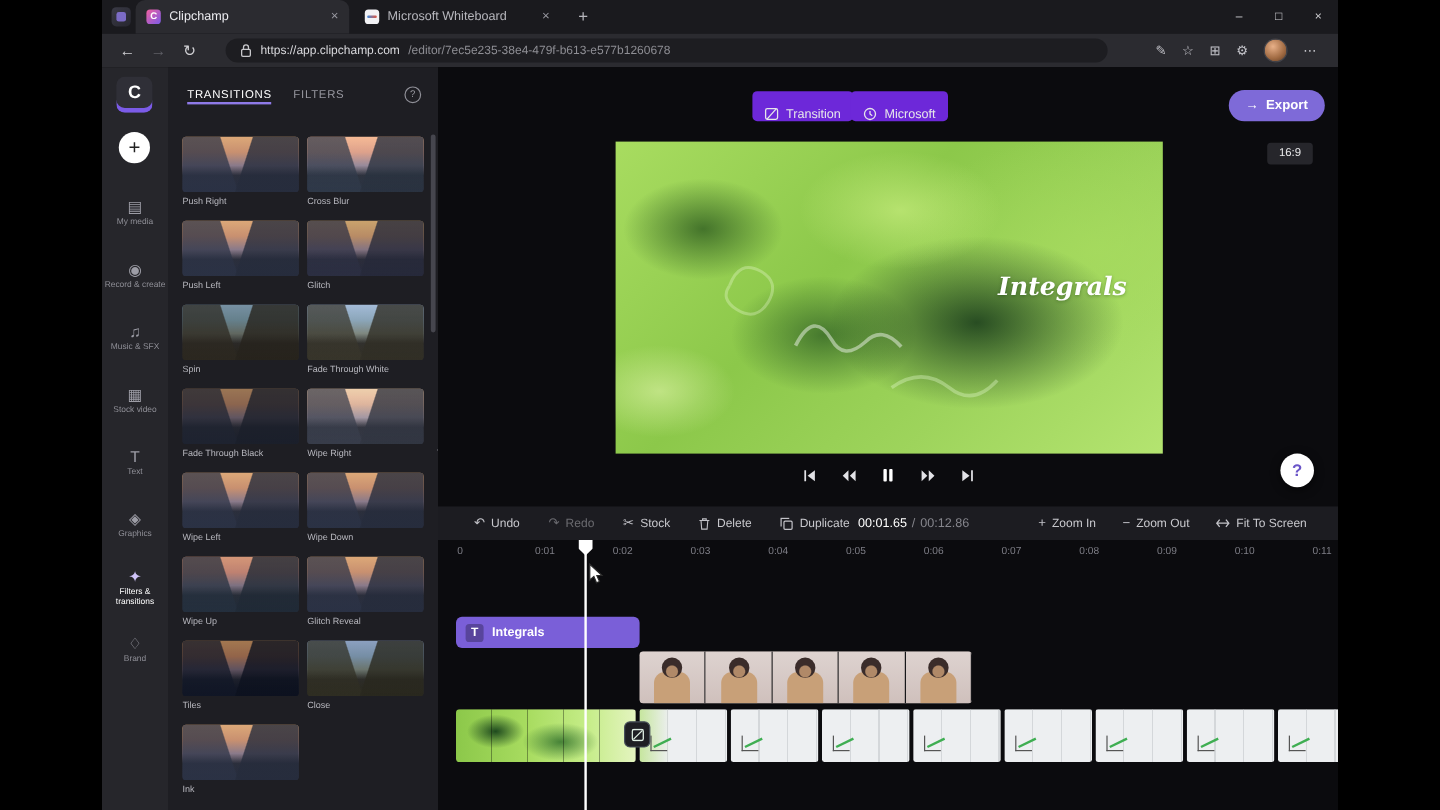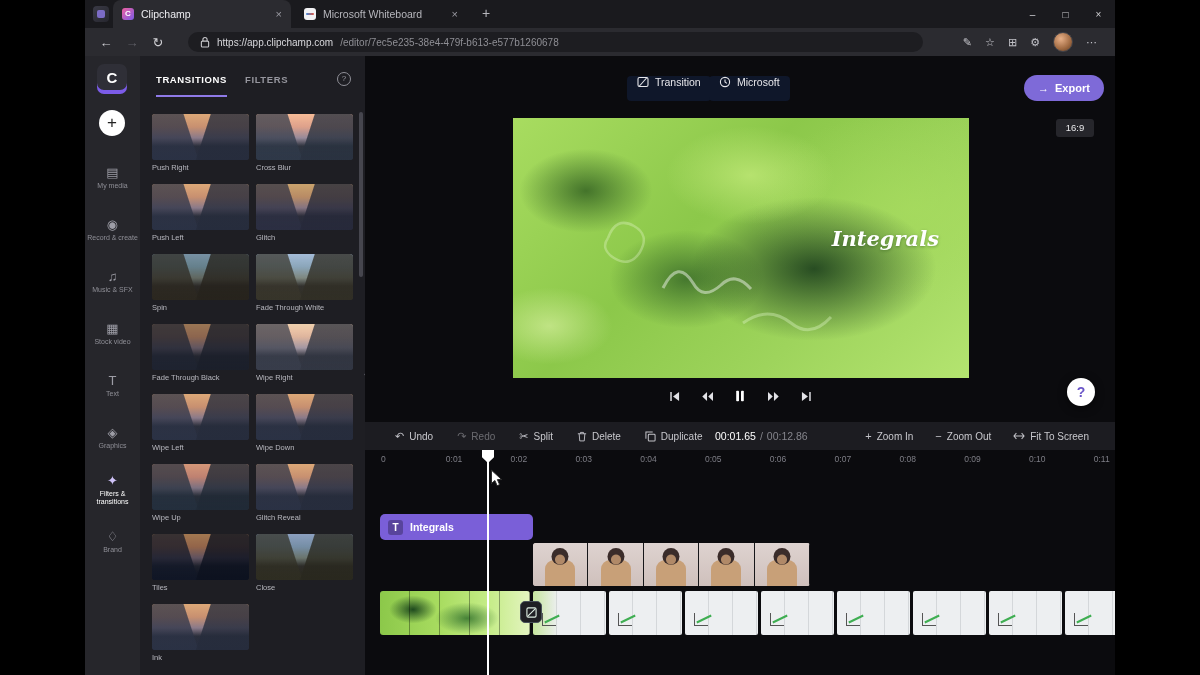--- a/index.html
+++ b/index.html
@@ -50,21 +50,21 @@
   .sb-items{position:absolute;left:0;top:96px;width:55px}
   .sb-item{width:55px;height:52px;display:flex;flex-direction:column;align-items:center;justify-content:center;gap:3px}
   .sb-icon{font-size:13px;color:#9d9da6;line-height:1}
   .sb-label{font-size:7px;color:#8f8f97;text-align:center;line-height:1.2;padding:0 2px}
   .sb-item.active .sb-icon{color:#cfc3f8}
   .sb-item.active .sb-label{color:#fff}
 
   
   .panel{position:absolute;left:55px;top:0;width:225px;height:619px;background:#1e1e23;overflow:hidden}
   .panel-tabs{position:absolute;left:16px;top:18px;display:flex;gap:18px;align-items:flex-start}
-  .panel-tab{font-size:9.5px;font-weight:bold;letter-spacing:.6px;color:#96969e;padding-bottom:10px}
+  .panel-tab{font-size:9.5px;font-weight:normal;letter-spacing:.6px;color:#96969e;padding-bottom:0}
   .panel-tab.active{color:#fff;border-bottom:2px solid #8f7ae8}
   .panel-help{position:absolute;right:14px;top:16px;width:14px;height:14px;border:1.2px solid #8f8f97;border-radius:50%;color:#9a9aa2;font-size:8px;text-align:center;line-height:12px}
   .t-grid{position:absolute;left:12px;top:58px;width:201px;display:grid;grid-template-columns:97px 97px;column-gap:7px;row-gap:12px}
   .t-cell{width:97px}
   .t-thumb{width:97px;height:46px;border-radius:3px;position:relative;overflow:hidden;
     background:linear-gradient(180deg,#dca878 0%,#c89070 28%,#8a7a8a 52%,#41496068 70%,#2a3044 100%)}
   .t-thumb::after{content:"";position:absolute;inset:0;
     background:linear-gradient(108deg,transparent 52%,#262c3ccc 53%),linear-gradient(252deg,transparent 58%,#2c3346bb 59%),linear-gradient(180deg,transparent 60%,#232a3a88 100%)}
   .t-label{font-size:7.5px;color:#b8b8bf;margin-top:3px;white-space:nowrap;overflow:hidden}
   .t-cell:nth-of-type(2) .t-thumb{filter:brightness(1.12) saturate(.85) hue-rotate(-8deg)}
@@ -75,21 +75,21 @@
   .t-cell:nth-of-type(8) .t-thumb{filter:brightness(1.22) saturate(.6)}
   .t-cell:nth-of-type(11) .t-thumb{filter:hue-rotate(-12deg) brightness(.92)}
   .t-cell:nth-of-type(13) .t-thumb{filter:brightness(.72) contrast(1.15)}
   .t-cell:nth-of-type(14) .t-thumb{filter:hue-rotate(190deg) brightness(.9) saturate(.6)}
   .t-cell:nth-of-type(16) .t-thumb{filter:brightness(.55) contrast(1.3)}
   .panel-scrollbar{position:absolute;right:2px;top:56px;width:4px;height:165px;border-radius:2px;background:#46464e}
   .collapse-btn{position:absolute;left:276px;top:308px;width:10px;height:20px;color:#6a6a72;font-size:13px;line-height:20px;text-align:center}
 
   
   .main{position:absolute;left:280px;top:0;width:750px;height:619px;background:#0b0b0e;overflow:hidden}
-  .btn-dark{position:absolute;height:25px;background:#0f172a;border-radius:4px;color:#e6e6ea;font-size:10.5px;display:flex;align-items:flex-start;gap:6px;padding:0 10px;top:20px}
+  .btn-dark{position:absolute;height:25px;background:#6d28d9;border-radius:4px;color:#e6e6ea;font-size:10.5px;display:flex;align-items:flex-end;gap:6px;padding:0 10px;top:20px}
   .btn-transition{left:262px}
   .btn-duration{left:344px}
   .btn-export{position:absolute;left:659px;top:19px;height:26px;border-radius:14px;background:#7e6ad8;color:#fff;font-size:11px;font-weight:bold;display:flex;align-items:center;gap:6px;padding:0 14px}
   .ratio-badge{position:absolute;left:691px;top:63px;width:38px;height:18px;background:#26262b;border-radius:3px;color:#e8e8ea;font-size:9.5px;text-align:center;line-height:18px}
 
   .preview{position:absolute;left:148px;top:62px;width:456px;height:260px;overflow:hidden;
     background:
       radial-gradient(95px 60px at 16% 28%,#2e5c20cc,transparent 70%),
       radial-gradient(120px 70px at 52% 22%,#c9ee7fb0,transparent 70%),
       radial-gradient(170px 100px at 66% 58%,#16381add,transparent 72%),
@@ -409,21 +409,21 @@
           <span class="tl-tool" data-name="undo-button">
             <span class="glyph" data-name="undo-icon">↶</span>
             <span data-name="undo-label">Undo</span>
           </span>
           <span class="tl-tool disabled" data-name="redo-button">
             <span class="glyph" data-name="redo-icon">↷</span>
             <span data-name="redo-label">Redo</span>
           </span>
           <span class="tl-tool" data-name="split-button">
             <span class="glyph" data-name="scissors-icon">✂</span>
-            <span data-name="split-label">Split</span>
+            <span data-name="split-label">Stock</span>
           </span>
           <span class="tl-tool" data-name="delete-button">
             <span class="glyph" data-name="trash-icon" style="display:flex">
               <svg width="10" height="11" viewBox="0 0 12 13">
                   <path d="M1 3.2h10M4.2 3.2V1.6h3.6v1.6M2.6 3.2l.7 8.6h5.4l.7-8.6" fill="none" stroke="#c2c2c8" stroke-width="1.1"></path>
                 </svg>
             </span>
             <span data-name="delete-label">Delete</span>
           </span>
           <span class="tl-tool" data-name="duplicate-button">

